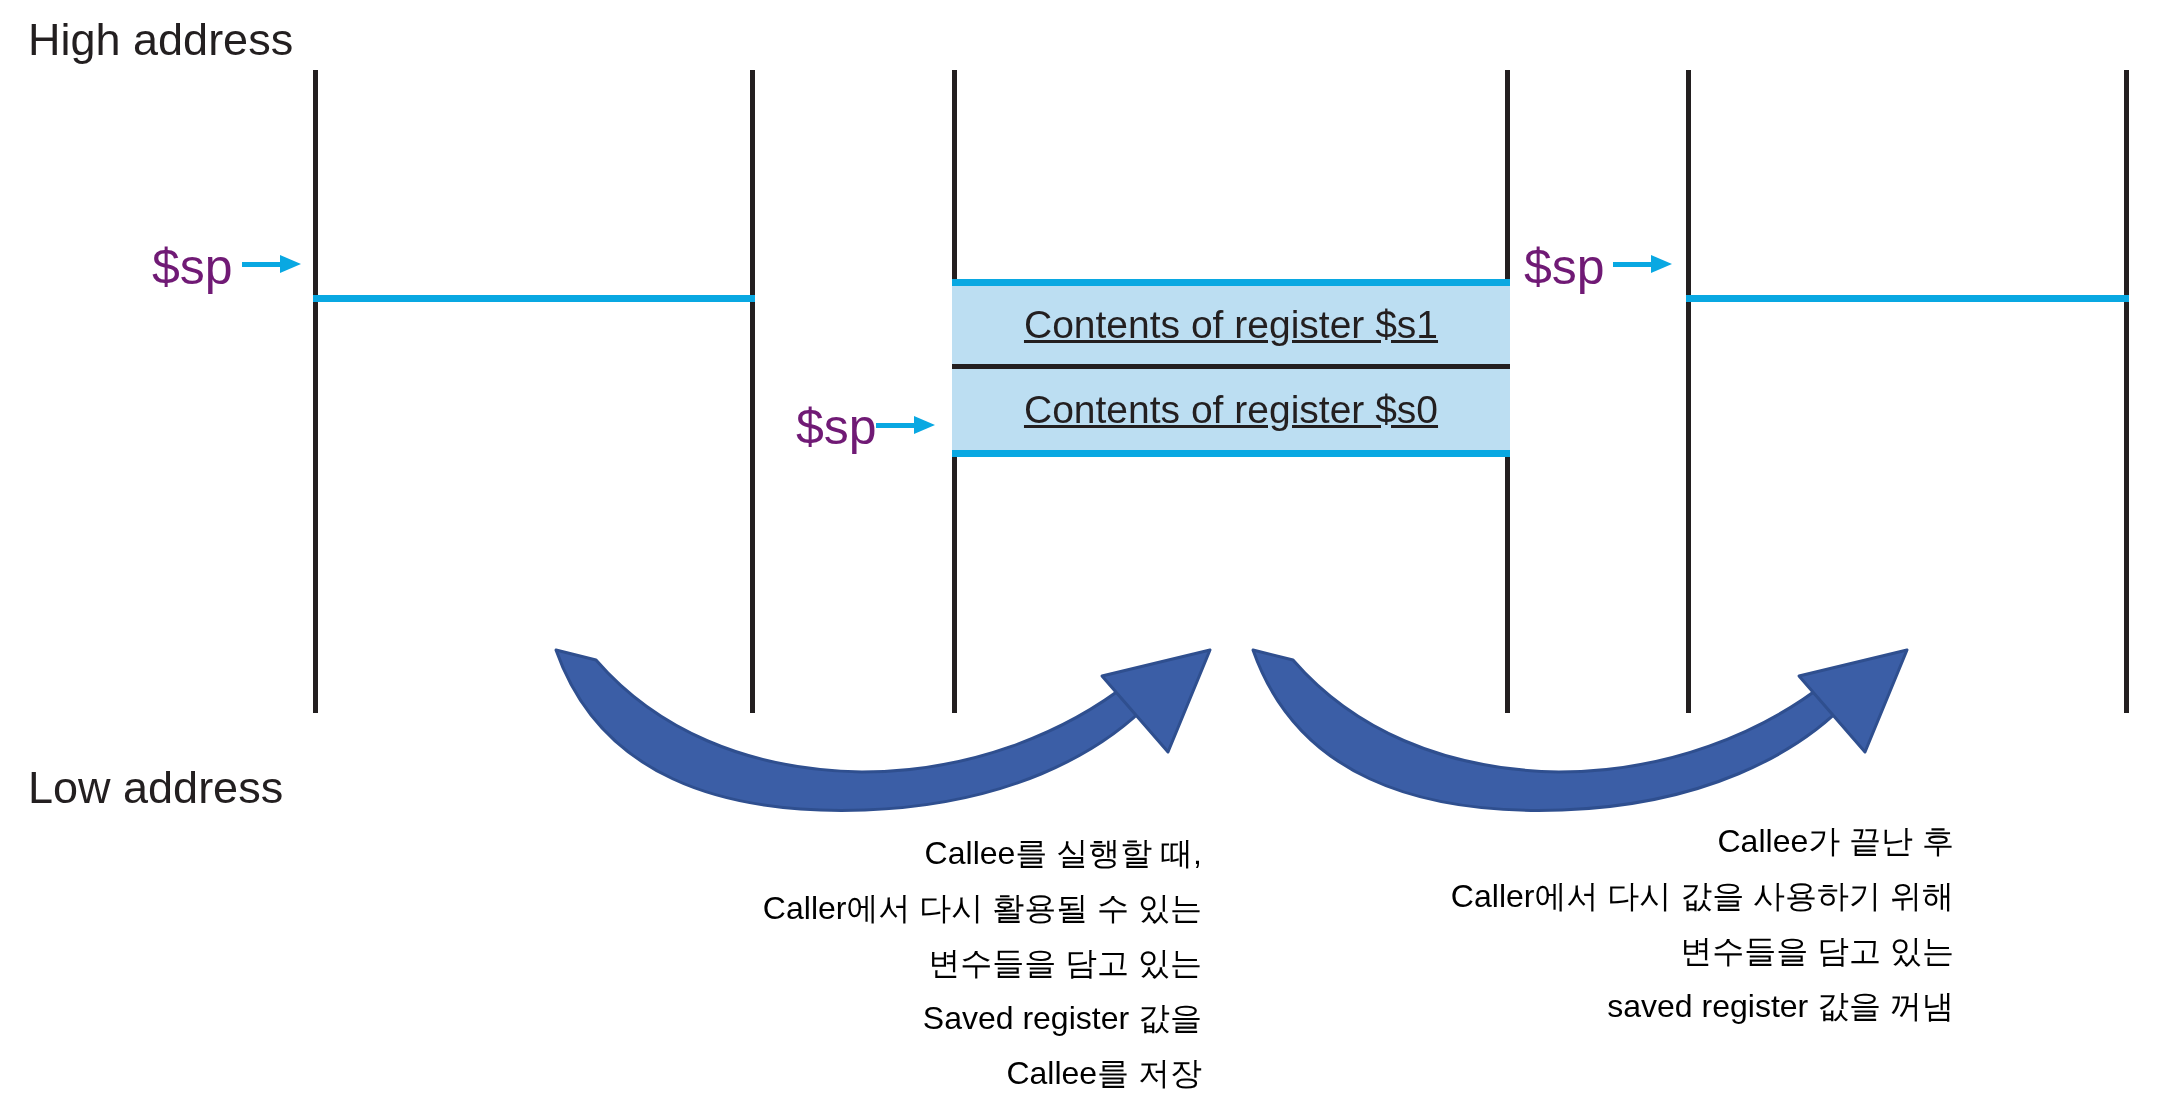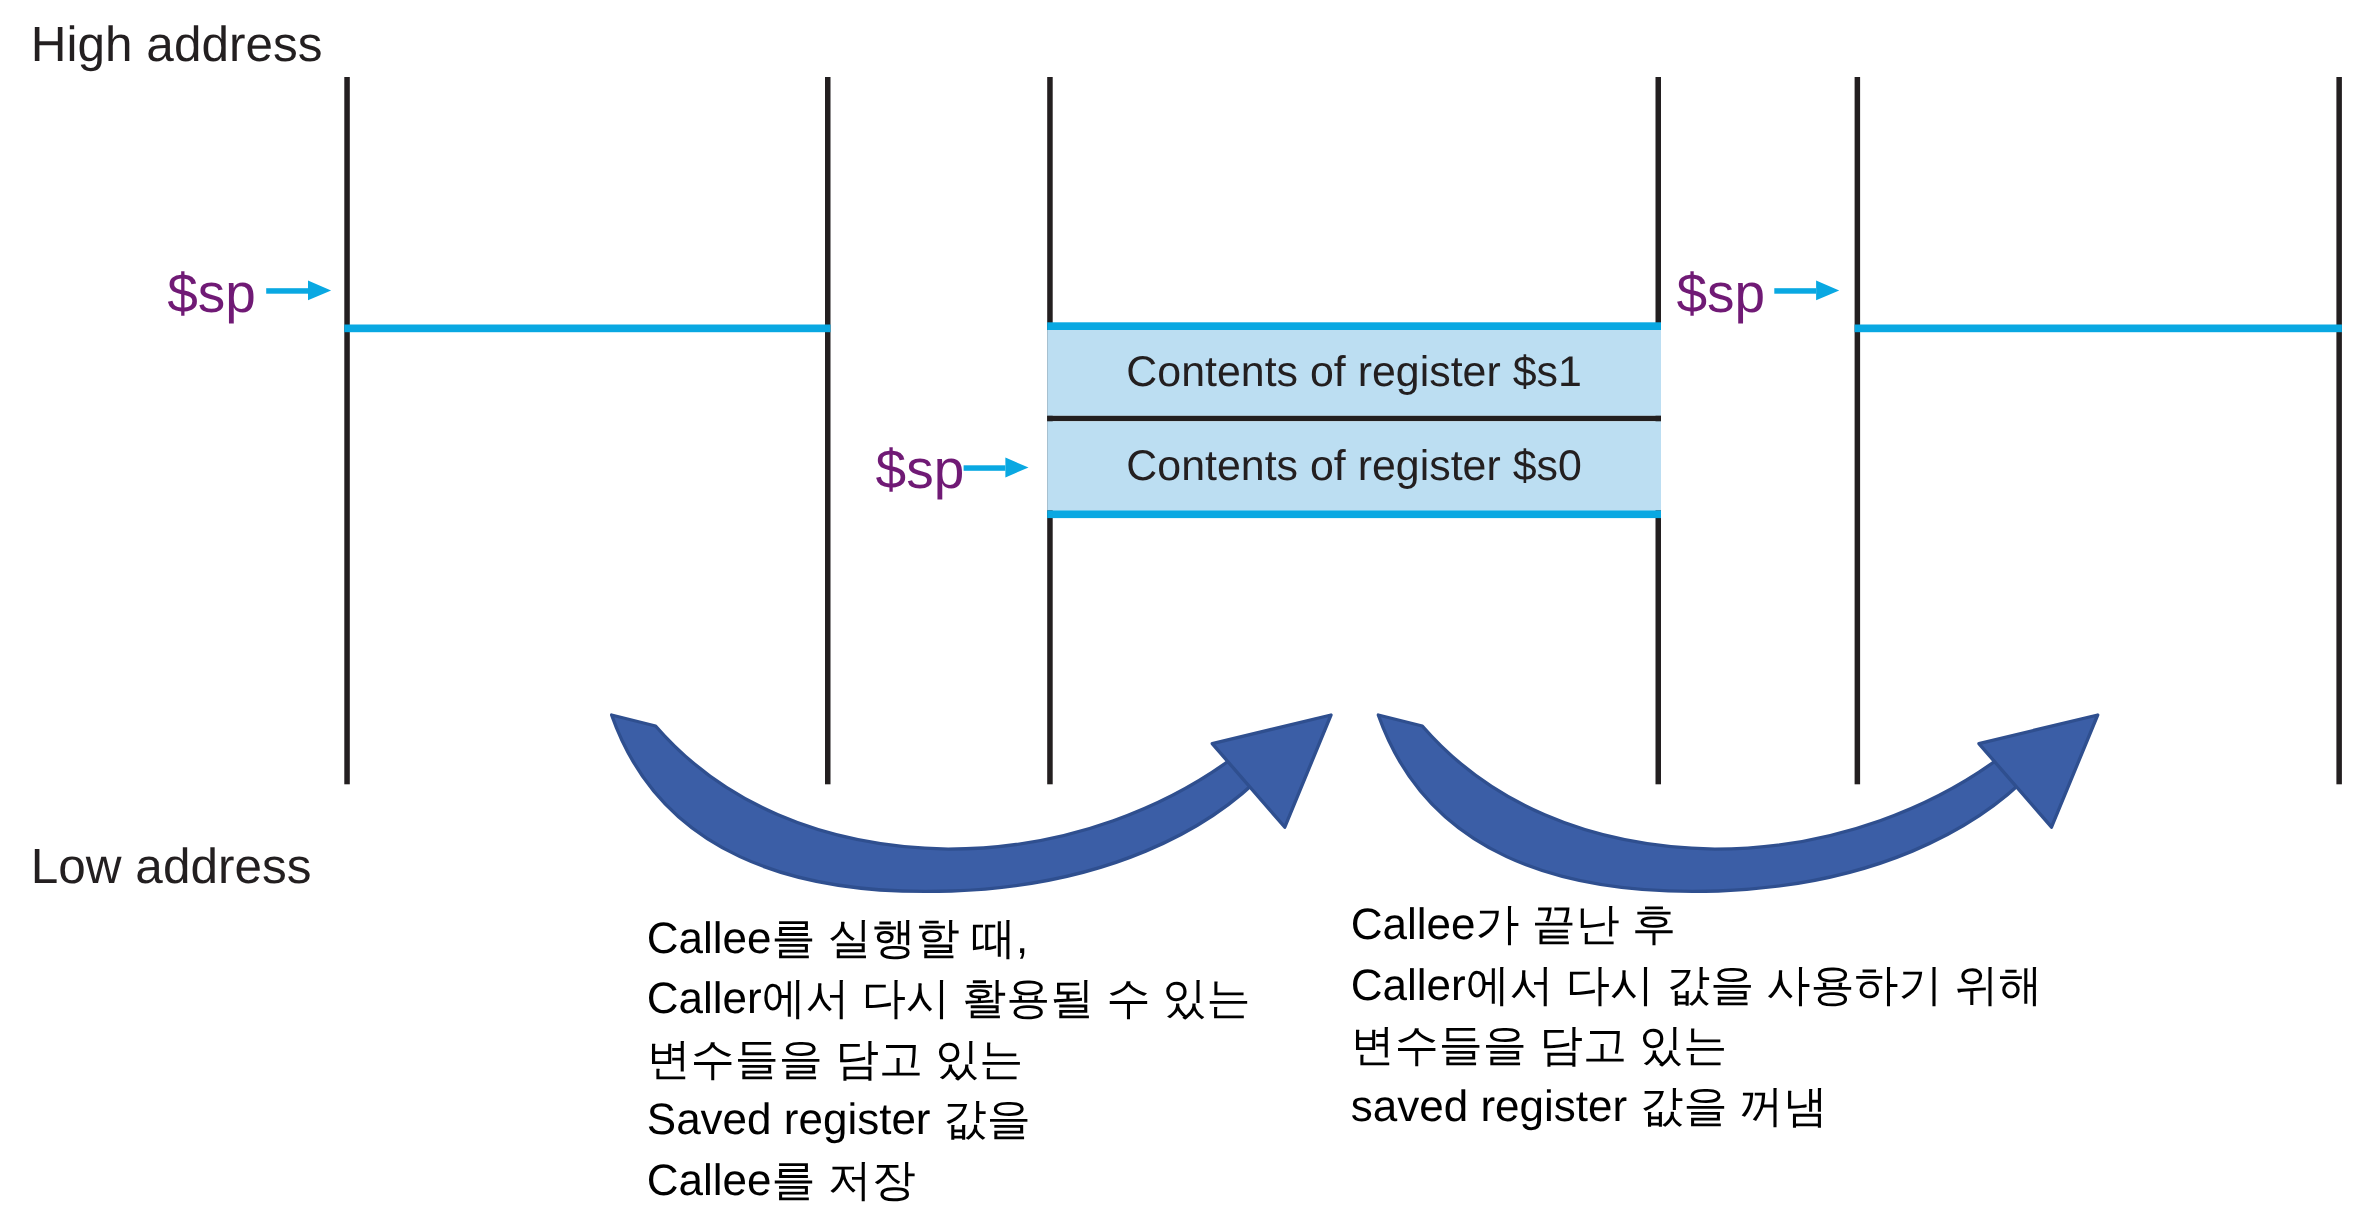--- a/index.html
+++ b/index.html
@@ -13,31 +13,31 @@
 
   .vline{position:absolute;top:70px;width:5px;height:643px;background:#231f20;}
 
   .cyan-line{position:absolute;height:7px;background:#09a8e2;}
 
   .sp-text{position:absolute;font-size:50px;color:#701a75;white-space:nowrap;}
   .sp-arrow{position:absolute;display:flex;align-items:center;height:18px;}
   .sp-arrow .shaft{width:38px;height:5px;background:#09a8e2;}
   .sp-arrow .head{width:0;height:0;border-left:21px solid #09a8e2;border-top:9px solid transparent;border-bottom:9px solid transparent;}
 
-  .stackbox{position:absolute;left:952px;top:293px;width:558px;}
+  .stackbox{position:absolute;left:952px;top:279px;width:558px;text-decoration:underline;}
   .stackbox .edge{height:7px;background:#09a8e2;}
   .stackbox .cell{background:#bcdef2;display:flex;align-items:center;justify-content:center;
     font-size:39px;color:#231f20;white-space:nowrap;}
   .stackbox .cell.s1{height:78px;}
   .stackbox .cell.s0{height:81px;text-align:right;}
   .stackbox .divider{height:5px;background:#231f20;}
 
   .arc-svg{position:absolute;left:0;top:0;width:2159px;height:1107px;pointer-events:none;}
 
-  .note{position:absolute;text-align:left;font-size:40px;line-height:55px;color:#000000;}
+  .note{position:absolute;text-align:right;font-size:32px;line-height:55px;color:#000000;}
   .note.save{left:588px;top:826px;width:614px;}
   .note.restore{left:1228px;top:814px;width:726px;}
   .note-line{white-space:nowrap;}
 </style>
 </head>
 <body>
 
 <div class="stage">
 
   <div class="addr high">High address</div>

